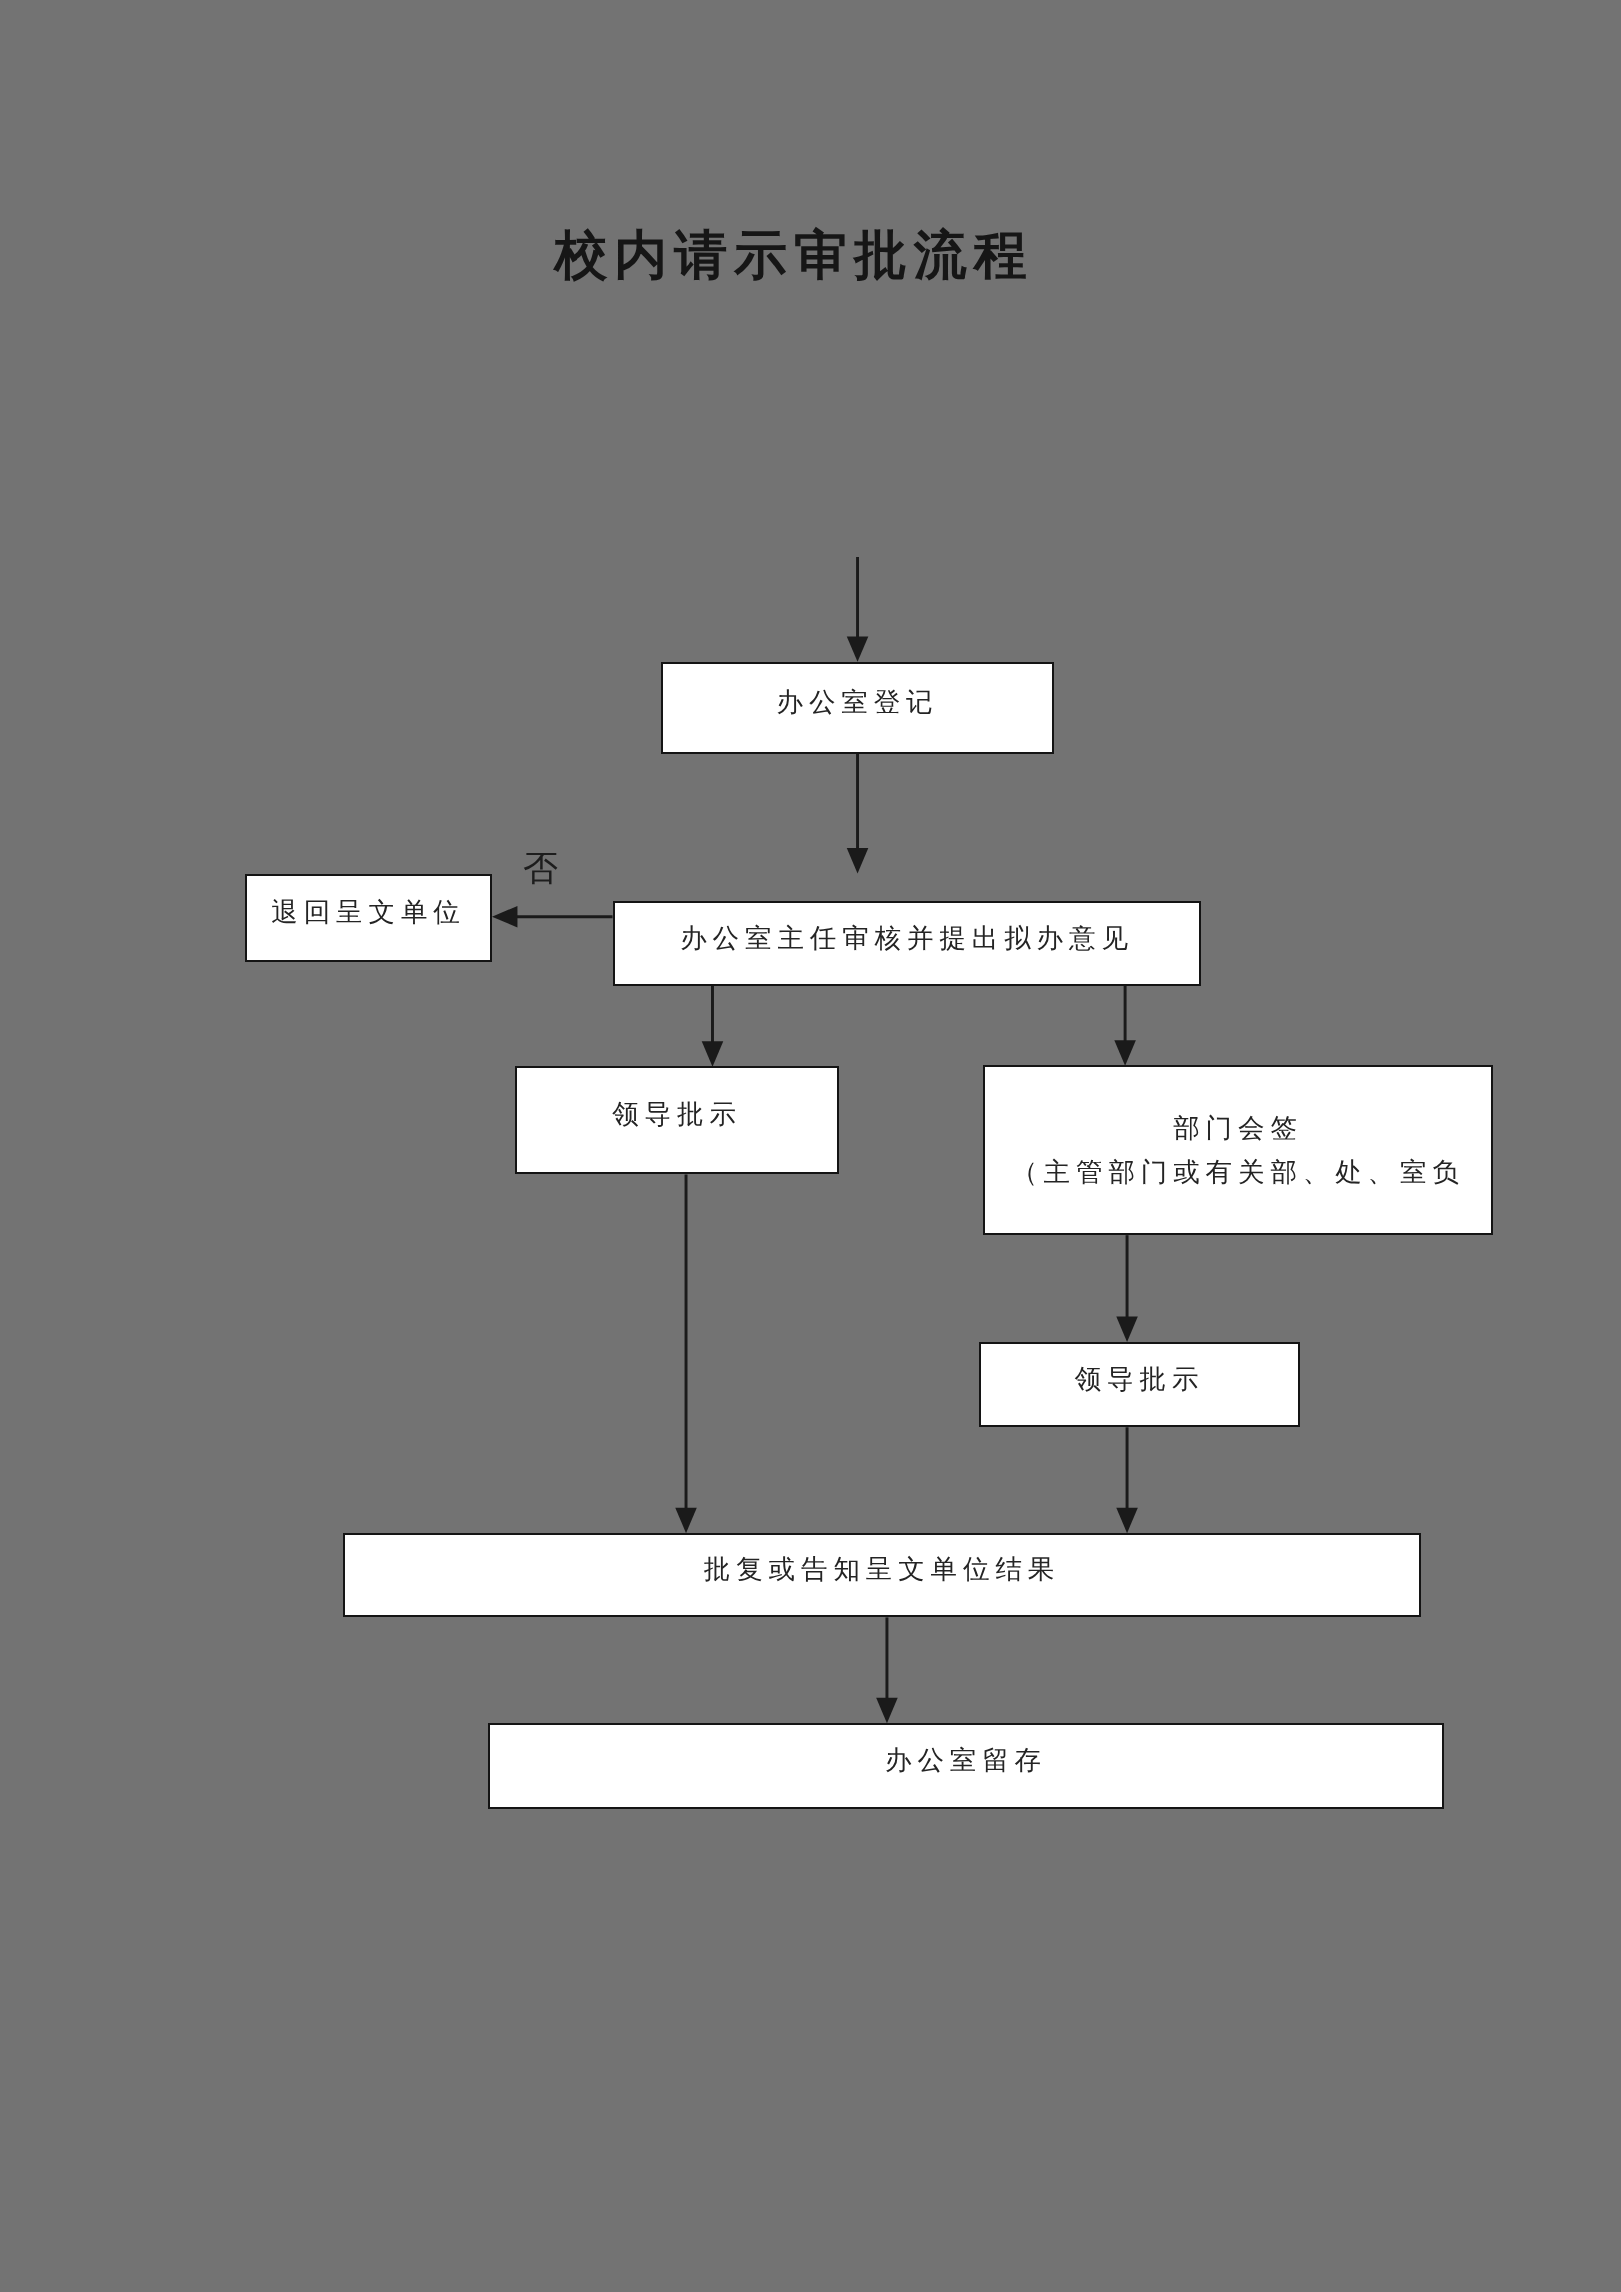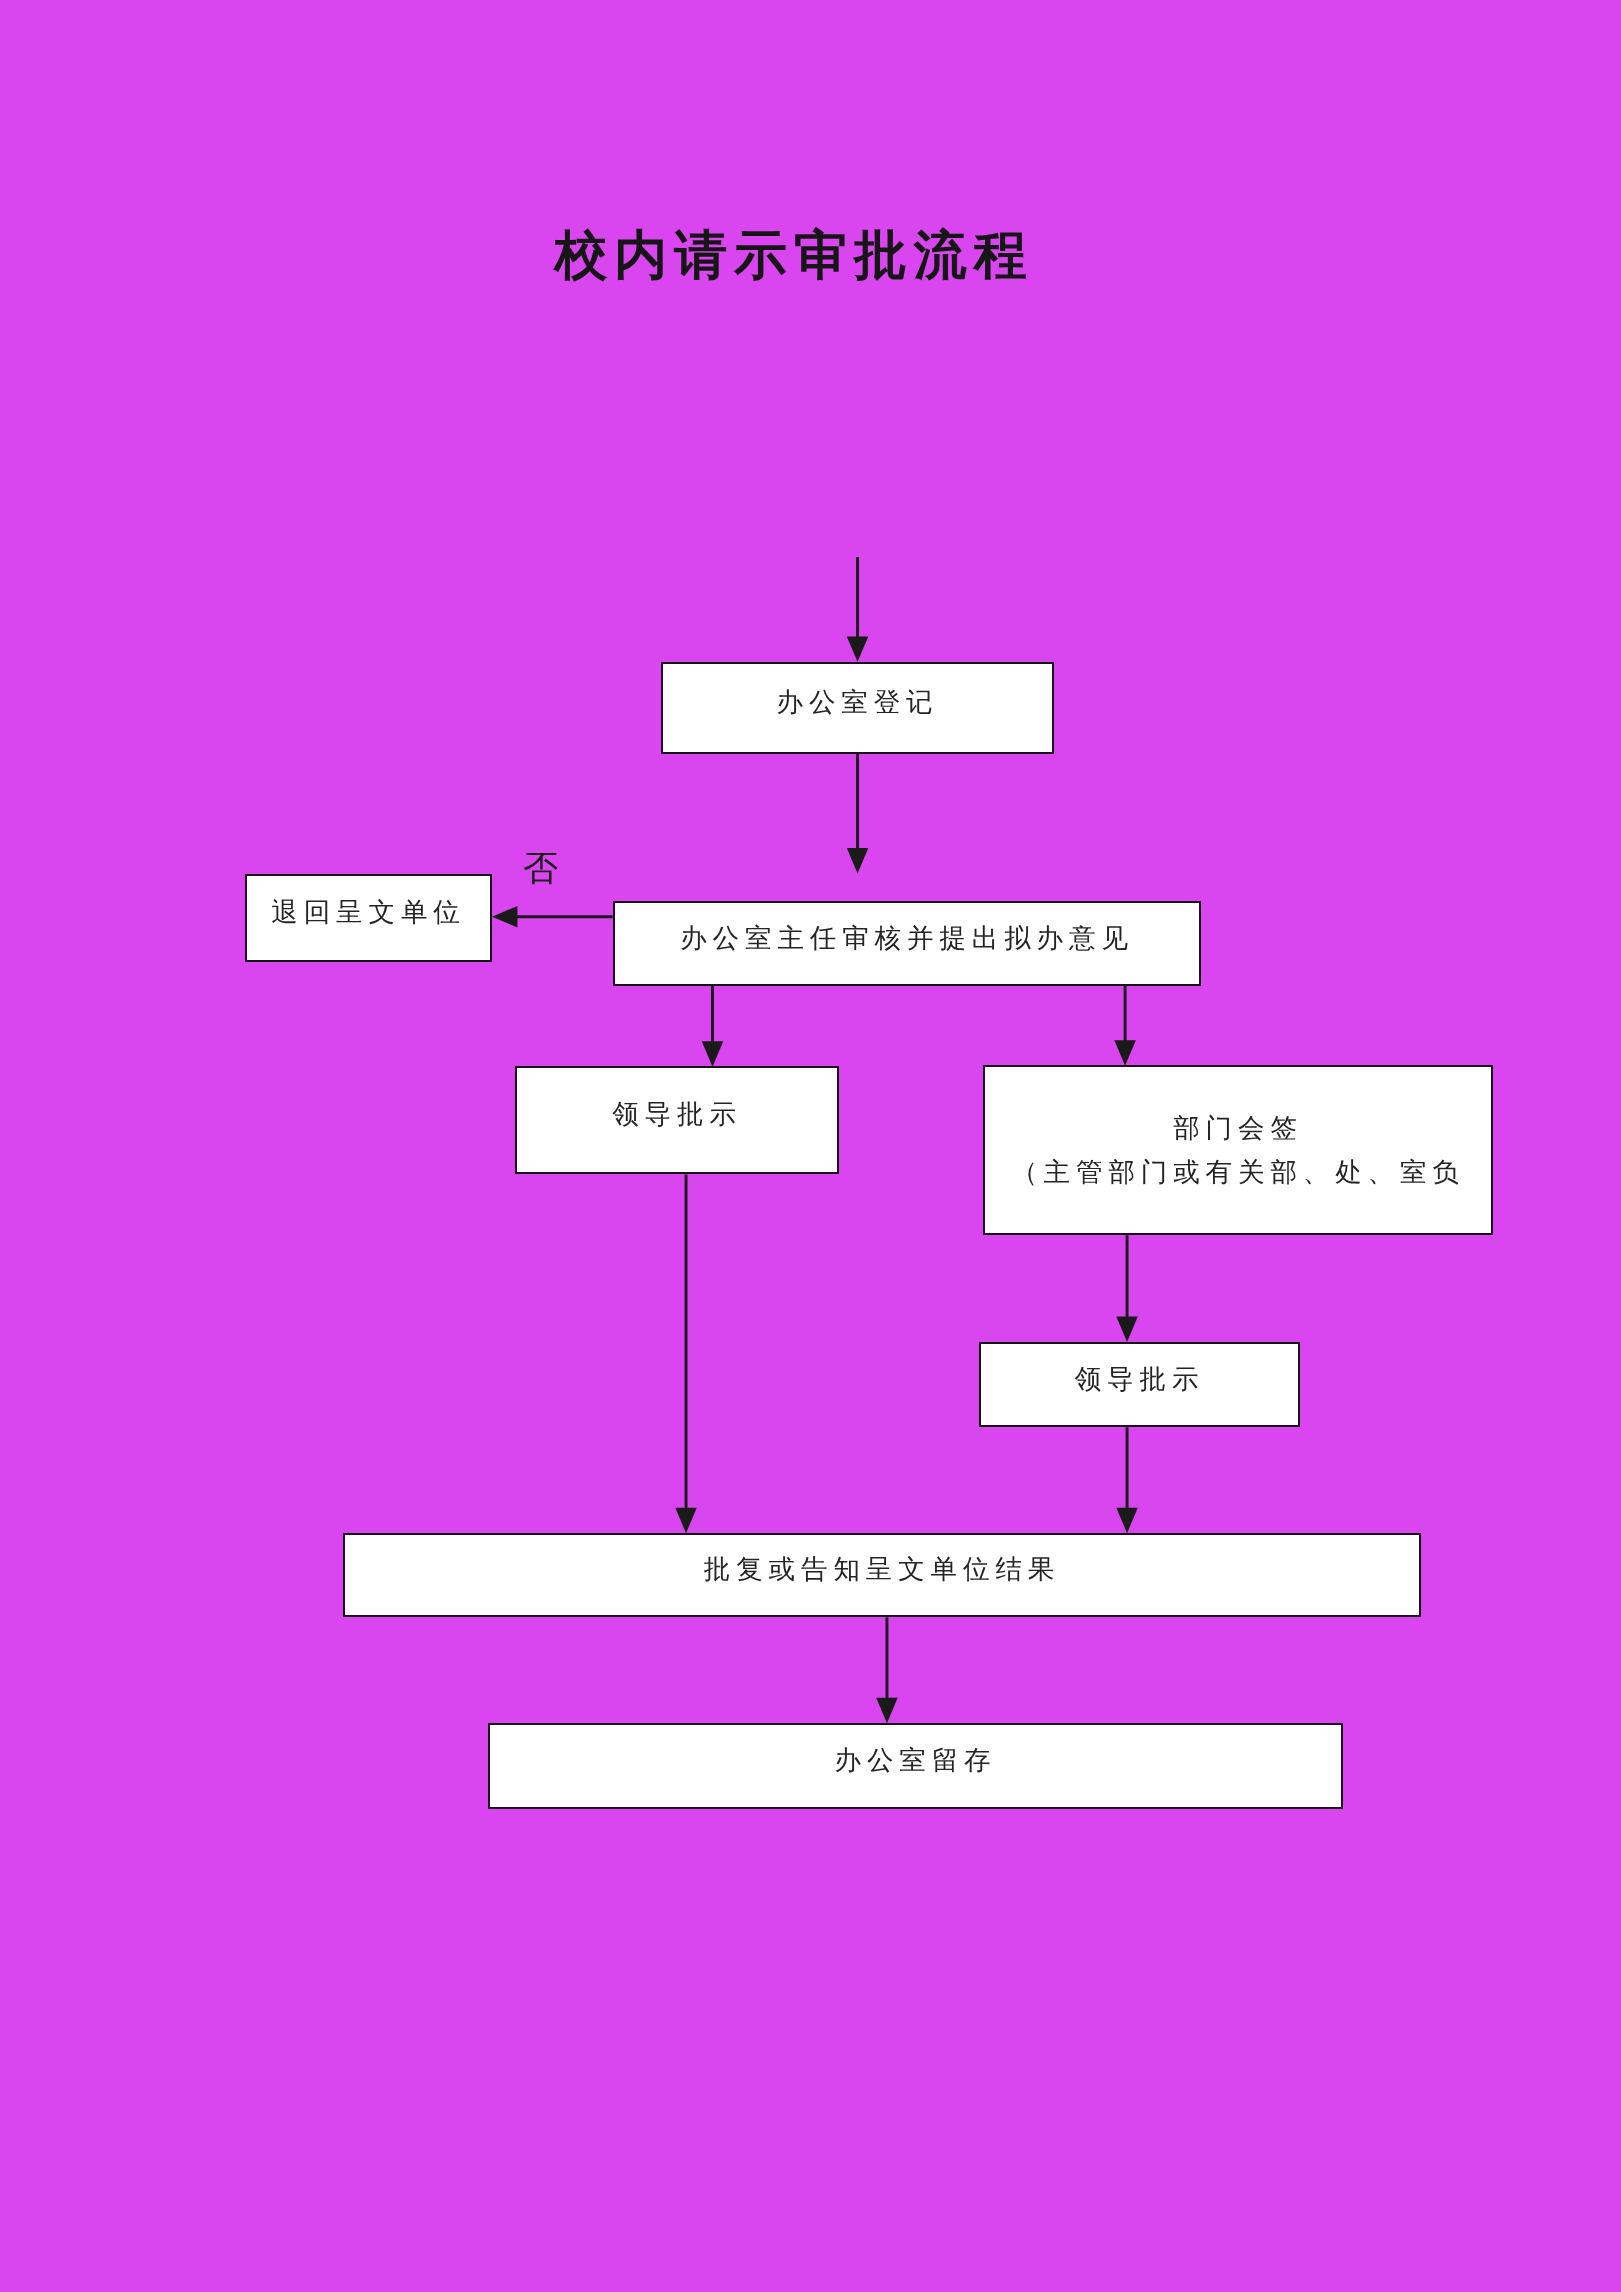--- a/index.html
+++ b/index.html
@@ -4,21 +4,21 @@
 <style>
   html, body {
     margin: 0;
     padding: 0;
     background: #ffffff;
   }
   .page {
     position: relative;
     width: 1621px;
     height: 2293px;
-    background: #d946ef;
+    background: #737373;
     font-family: "Liberation Serif", "DejaVu Serif", serif;
     color: #1f1f1f;
     overflow: hidden;
   }
   .doc-title {
     position: absolute;
     left: 490px;
     top: 220px;
     width: 608px;
     text-align: center;
@@ -46,21 +46,21 @@
   }
   .node .line { white-space: nowrap; }
   .node-draft      { left: 515px;  top: 469px;  width: 716px;  height: 88px;  }
   .node-register   { left: 661px;  top: 662px;  width: 393px;  height: 92px;  }
   .node-director   { left: 613px;  top: 873px;  width: 588px;  height: 85px; margin-top: 28px;  }
   .node-return     { left: 245px;  top: 874px;  width: 247px;  height: 88px;  }
   .node-leader-l   { left: 515px;  top: 1066px; width: 324px;  height: 108px; }
   .node-countersign{ left: 983px; top: 1065px; width: 510px;  height: 170px; line-height: 44px; padding-bottom: 0; }
   .node-leader-r   { left: 979px;  top: 1342px; width: 321px;  height: 85px;  }
   .node-reply      { left: 343px;  top: 1533px; width: 1078px; height: 84px;  }
-  .node-archive    { left: 488px;  top: 1723px; width: 855px;  height: 86px;  }
+  .node-archive    { left: 488px;  top: 1723px; width: 956px;  height: 86px;  }
   .edge-label-no {
     position: absolute;
     left: 523px;
     top: 845px;
     font-size: 35px;
     letter-spacing: 0;
     color: #1d1d1d;
   }
   svg.wires {
     position: absolute;

